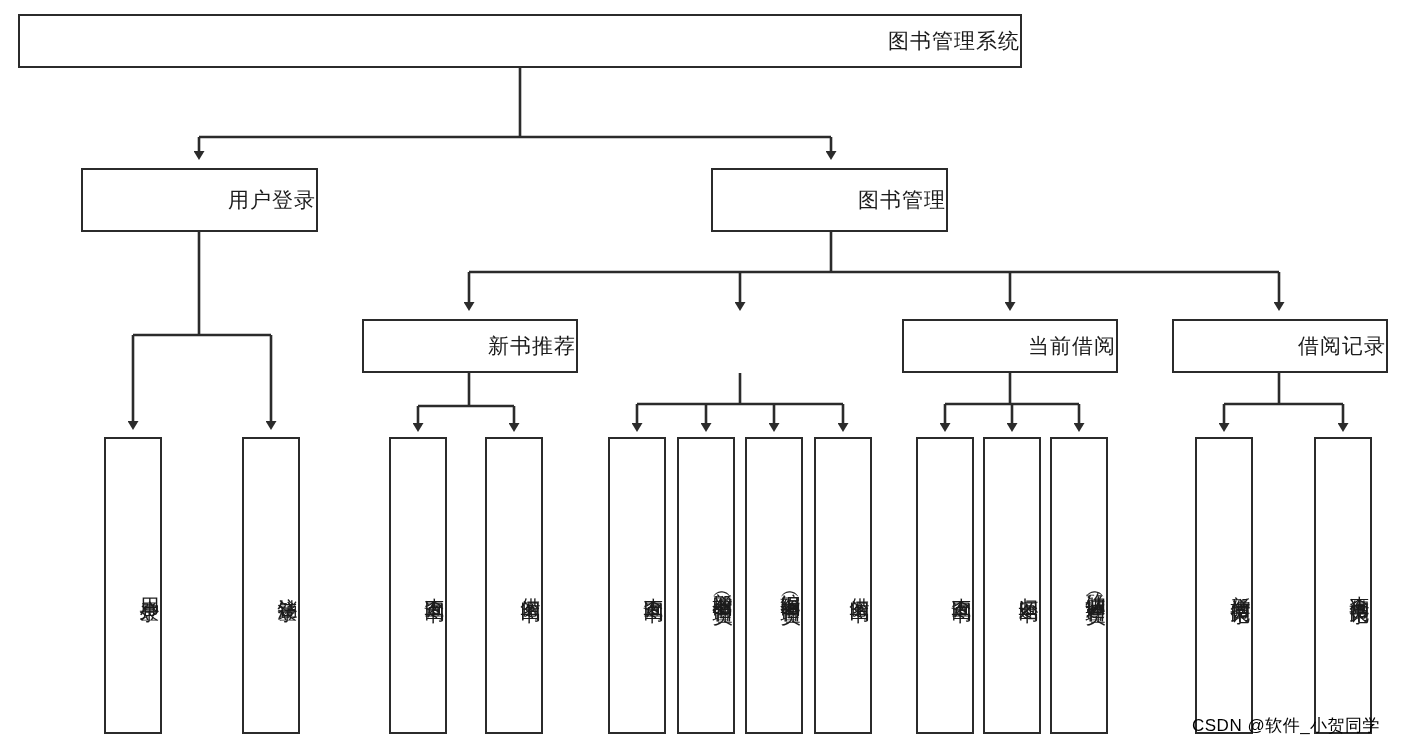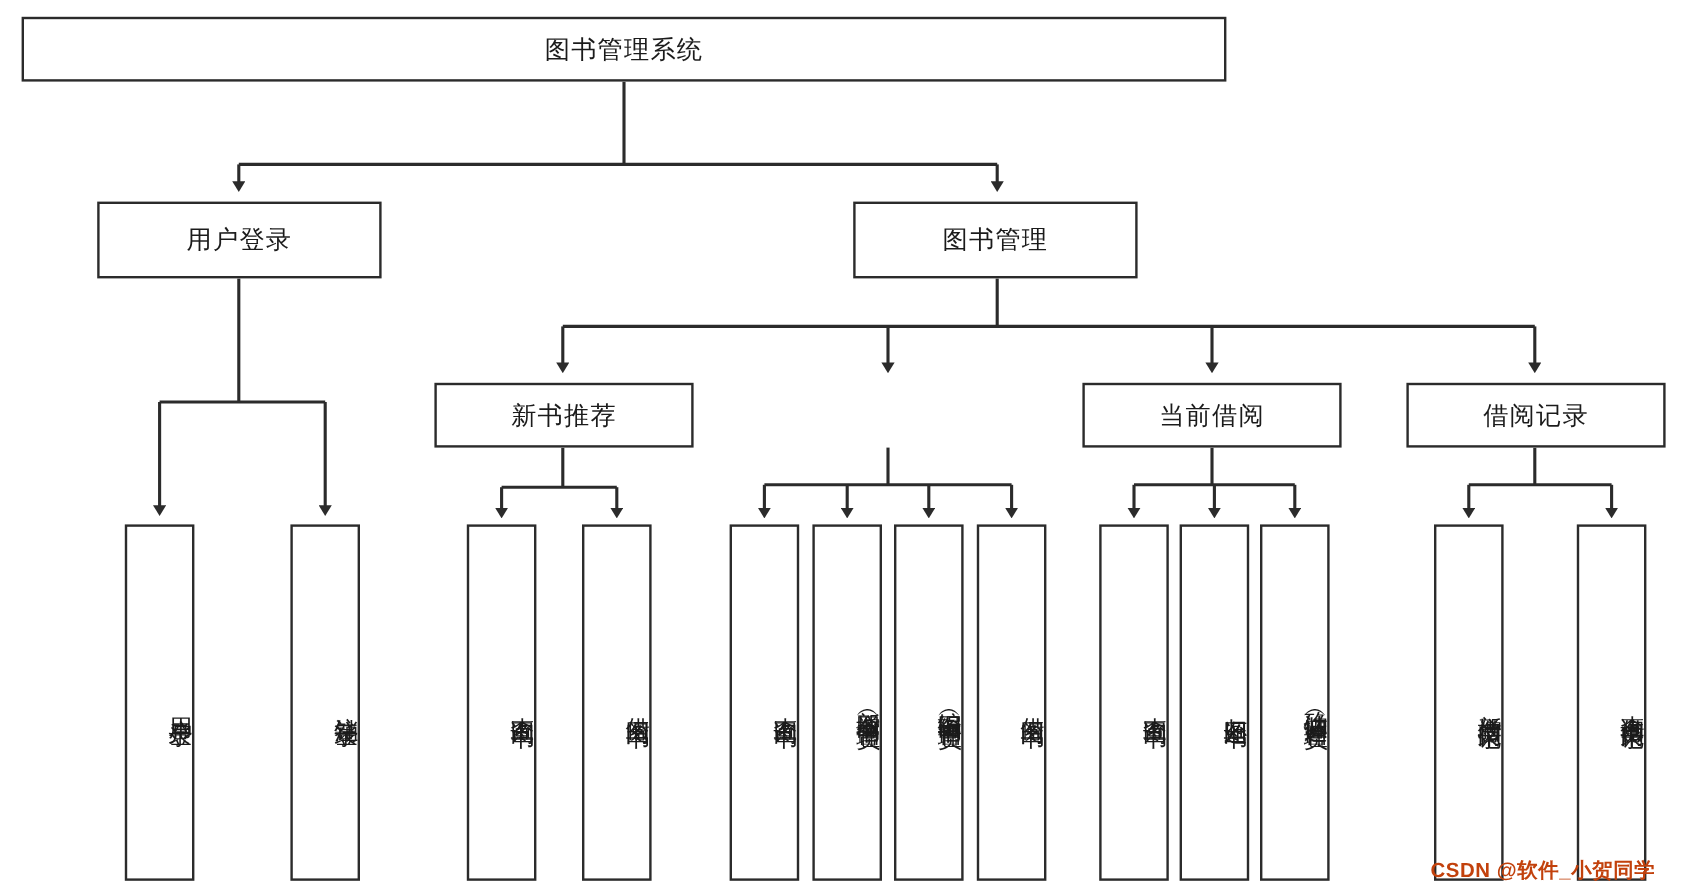--- a/index.html
+++ b/index.html
@@ -31,44 +31,44 @@
     border: 2px solid #2b2b2b;
     background: #ffffff;
     display: flex;
     align-items: center;
     justify-content: center;
     color: #1b1b1b;
   }
   .node.h {
     font-size: 21px;
     letter-spacing: 1px;
+    justify-content: flex-end;
   }
   .node.v {
     font-size: 20px;
     letter-spacing: 2px;
     writing-mode: vertical-rl;
     text-orientation: upright;
     line-height: 1.08;
     padding: 6px 0;
     align-items: flex-start;
     justify-content: center;
   }
   .node.v .vlabel {
     display: block;
     writing-mode: vertical-rl;
     text-orientation: upright;
   }
   .watermark {
     position: absolute;
-    color: #c2410c;
+    color: #000000;
     font-size: 17px;
     letter-spacing: 0.5px;
     white-space: nowrap;
     user-select: none;
-    font-weight: bold;
   }
 </style>
 </head>
 <body>
 
 <div id="canvas">
 
   <svg id="wires" viewBox="0 0 1405 747" width="1405" height="747" aria-hidden="true">
     <defs>
       <marker id="arrow" markerWidth="9" markerHeight="11" refX="1" refY="5.5" orient="auto" markerUnits="userSpaceOnUse">

